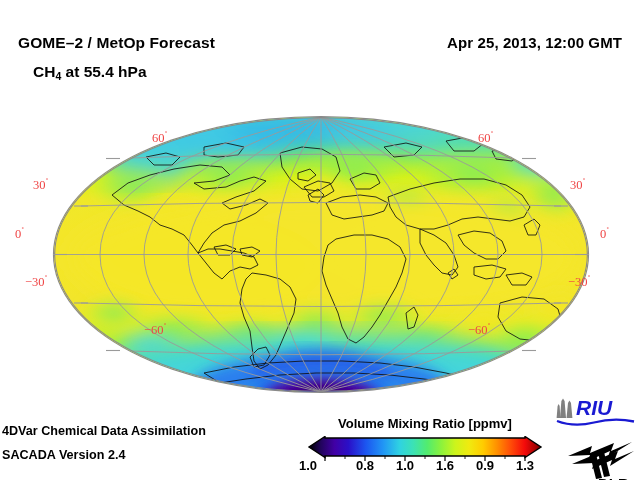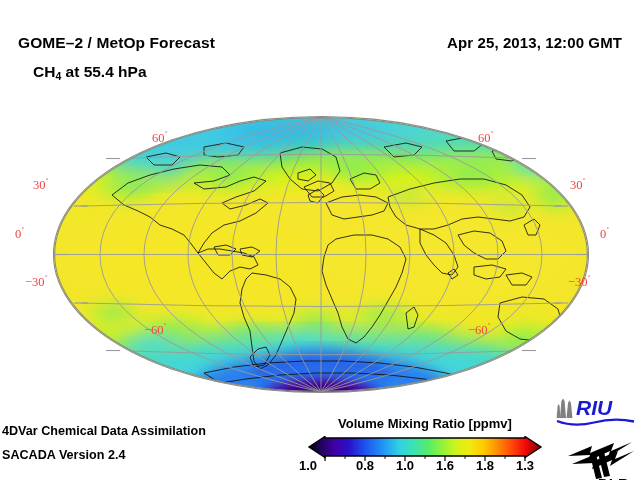--- a/index.html
+++ b/index.html
@@ -381,21 +381,21 @@
         <line x1="165" y1="20" x2="165" y2="23"></line>
         <line x1="205" y1="20" x2="205" y2="23"></line>
       </g>
     </svg>
 
     <div class="cbar-ticks">
       <span style="left:8px;">1.0</span>
       <span style="left:65px;">0.8</span>
       <span style="left:105px;">1.0</span>
       <span style="left:145px;text-align:center;">1.6</span>
-      <span style="left:185px;">1.8</span>
+      <span style="left:185px;">0.9</span>
       <span style="left:225px;">1.3</span>
     </div>
   </div>
 
   <svg id="logo-riu" viewBox="0 0 80 34">
 
     <g fill="#808080">
       <path d="M4 24 L5.4 7 L7 4.5 L8.6 7 L10 24 Z"></path>
       <path d="M10.5 24 L12 9 L13.4 6.5 L15 9 L16.4 24 Z"></path>
       <path d="M0.6 24 L1.6 12 L2.6 10 L3.6 12 L4.4 24 Z"></path>

